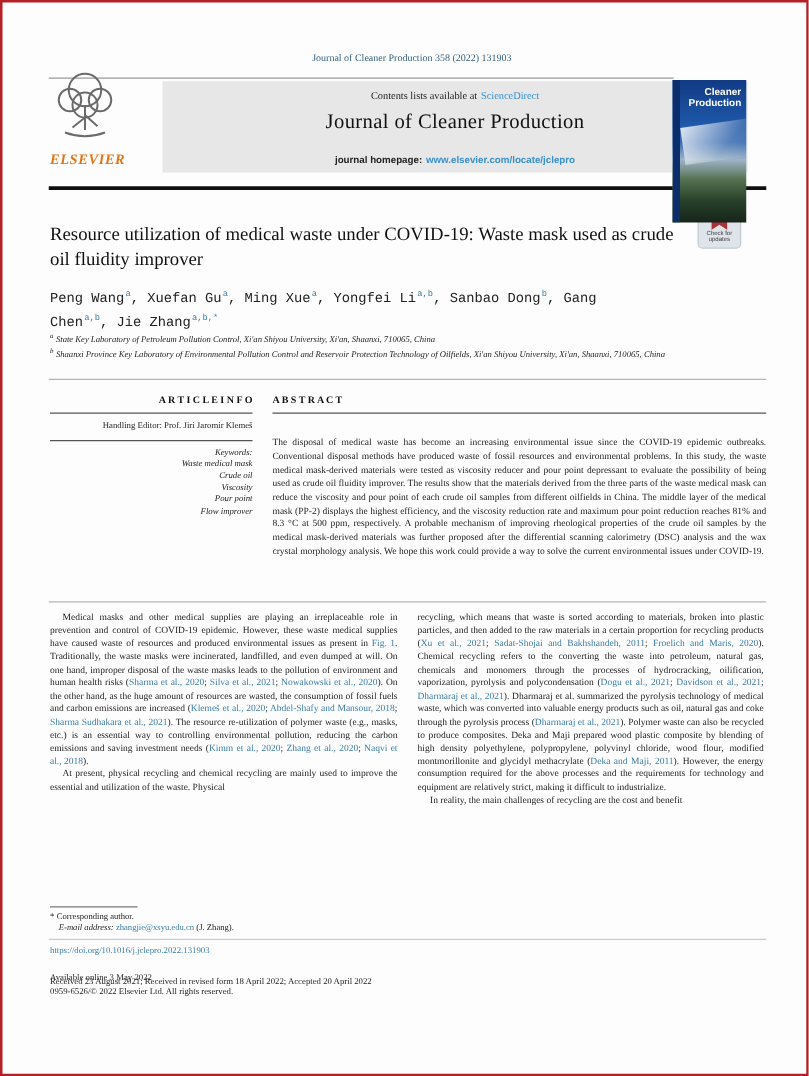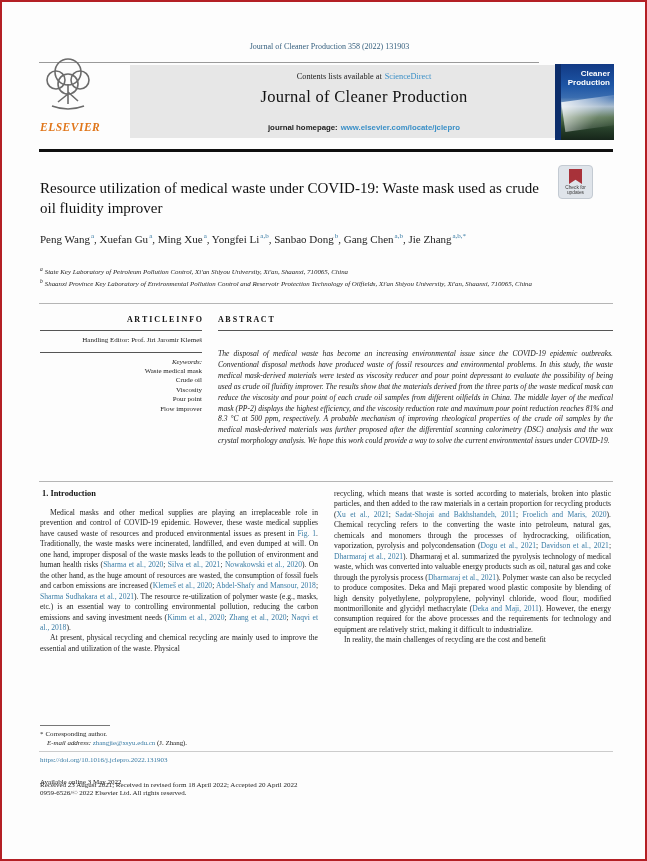--- a/index.html
+++ b/index.html
@@ -15,60 +15,60 @@
   .els-word{font-size:11.5px;color:#e0761a;font-weight:bold;letter-spacing:0.5px;margin-top:1px;}
 
   .graybox{position:relative;position:absolute;left:128px;top:63px;width:468px;height:73px;
            background:#e7e7e7;text-align:center;padding-top:7px;}
   .contents-line{font-size:8.3px;color:#222;}
   .lnk2{color:#3a8fc7;margin-left:3px;}
   .jtitle{font-size:16.5px;color:#111;margin-top:6px;letter-spacing:0.3px;}
   .home-line{position:absolute;bottom:6px;left:0;right:0;font-family:"Liberation Sans","DejaVu Sans",sans-serif;
              font-size:7.8px;font-weight:bold;color:#222;}
 
-  .cover{position:absolute;left:553px;top:62px;width:59px;height:76px;z-index:2;overflow:hidden;
+  .cover{position:absolute;left:536px;top:62px;width:59px;height:114px;z-index:2;overflow:hidden;
          background:linear-gradient(180deg,#123a85 0%,#1d55a5 28%,#3a6db0 44%,#9db3c8 56%,#54714f 70%,#27402a 85%,#16251a 100%);}
   .cover-strip{position:absolute;left:0;top:0;width:6px;height:100%;background:#0c2d6b;}
   .cover-peak{position:absolute;left:8px;top:34px;width:60px;height:30px;
               background:linear-gradient(135deg,rgba(255,255,255,0.85) 0%,rgba(255,255,255,0.15) 60%,rgba(255,255,255,0) 100%);
               transform:rotate(-8deg);}
   .cover-title{position:absolute;top:6px;right:4px;text-align:right;color:#fff;font-weight:bold;
                font-family:"Liberation Sans","DejaVu Sans",sans-serif;font-size:8px;line-height:8.5px;}
 
   .black-rule{position:absolute;top:147px;left:37px;width:574px;height:3px;background:#101010;}
 
   .check-badge{position:absolute;left:556px;top:163px;width:35px;height:34px;background:#dfe4ea;
                border:1px solid #c3cad2;border-radius:4px;text-align:center;cursor:pointer;}
   .cfu-icon{width:13px;height:15px;background:#a8323a;margin:3px auto 1px auto;
             clip-path:polygon(0 0,100% 0,100% 100%,50% 72%,0 100%);}
   .cfu-text{font-family:"Liberation Sans","DejaVu Sans",sans-serif;font-size:4.8px;line-height:5.2px;color:#3a3a3a;}
 
   .title{position:absolute;left:38px;top:177px;width:516px;margin:0;font-size:15px;line-height:19.5px;
          font-weight:normal;color:#111;}
 
-  .authors{position:absolute;left:38px;top:227px;width:470px;font-size:11px;line-height:15.5px;color:#222;}
+  .authors{position:absolute;left:38px;top:227px;width:470px;font-size:11px;line-height:15.5px;color:#222;font-family:Liberation Mono, monospace;}
   .auth-sup{font-size:7px;color:#3a7ca5;margin-left:1px;}
 
   .affils{position:absolute;left:38px;top:263px;width:534px;}
   .aff-line{font-size:6.9px;font-style:italic;line-height:9.3px;color:#222;}
   .aff-sup{font-size:5.5px;margin-right:2px;}
 
   .rule{border-top:1px solid #b5b5b5;position:absolute;left:37px;width:574px;}
   .rule-affil{top:301px;}
   .rule-abs{top:479px;}
   .rule-foot{top:749px;border-top:1px solid #cccccc;}
 
   .info-col{position:absolute;left:38px;top:313px;width:162px;text-align:right;}
   .abs-col{position:absolute;left:216px;top:313px;width:395px;}
   .col-head{font-size:8px;font-weight:bold;color:#111;}
   .info-rule{border-top:1px solid #555;margin:6px 0 5px 0;}
   .editor-line{font-size:7px;line-height:9.5px;color:#1c1c1c;}
   .kw-label{font-style:italic;font-size:7px;margin-bottom:1px;}
-  .kw-item{font-size:7px;line-height:9.5px;}
-  .abs-text{font-size:7.6px;line-height:10.9px;text-align:justify;color:#1c1c1c;margin-top:18px;font-style:italic;}
+  .kw-item{font-size:7px;line-height:9.5px;font-style:italic;}
+  .abs-text{font-size:7.6px;line-height:10.9px;text-align:justify;color:#1c1c1c;margin-top:18px;}
 
   .body-left{position:absolute;left:38px;top:487px;width:278px;}
   .body-right{position:absolute;left:332px;top:487px;width:277px;}
   .sec-head{font-size:8.4px;font-weight:bold;margin:0 0 10px 2px;color:#111;}
   .para{font-size:7.6px;line-height:10.45px;text-align:justify;margin:0;color:#1c1c1c;}
   .indent{text-indent:10px;}
   .lnk{color:#3a7ca5;}
 
   .footnote{position:absolute;left:38px;top:723px;width:290px;}
   .fn-rule{width:70px;border-top:1px solid #777;margin-bottom:3px;}
@@ -158,21 +158,20 @@
 
   <div class="abs-col">
     <div class="col-head">A B S T R A C T</div>
     <div class="info-rule"></div>
     <div class="abs-text">The disposal of medical waste has become an increasing environmental issue since the COVID-19 epidemic outbreaks. Conventional disposal methods have produced waste of fossil resources and environmental problems. In this study, the waste medical mask-derived materials were tested as viscosity reducer and pour point depressant to evaluate the possibility of being used as crude oil fluidity improver. The results show that the materials derived from the three parts of the waste medical mask can reduce the viscosity and pour point of each crude oil samples from different oilfields in China. The middle layer of the medical mask (PP-2) displays the highest efficiency, and the viscosity reduction rate and maximum pour point reduction reaches 81% and 8.3 °C at 500 ppm, respectively. A probable mechanism of improving rheological properties of the crude oil samples by the medical mask-derived materials was further proposed after the differential scanning calorimetry (DSC) analysis and the wax crystal morphology analysis. We hope this work could provide a way to solve the current environmental issues under COVID-19.</div>
   </div>
 
   <div class="rule rule-abs"></div>
 
   <div class="body-left">
-    <h2 class="sec-head">1. Introduction</h2>
     <p class="para indent"><span>Medical masks and other medical supplies are playing an irreplaceable role in prevention and control of COVID-19 epidemic. However, these waste medical supplies have caused waste of resources and produced environmental issues as present in </span><span class="lnk">Fig. 1</span><span>. Traditionally, the waste masks were incinerated, landfilled, and even dumped at will. On one hand, improper disposal of the waste masks leads to the pollution of environment and human health risks (</span><span class="lnk">Sharma et al., 2020</span><span>; </span><span class="lnk">Silva et al., 2021</span><span>; </span><span class="lnk">Nowakowski et al., 2020</span><span>). On the other hand, as the huge amount of resources are wasted, the consumption of fossil fuels and carbon emissions are increased (</span><span class="lnk">Klemeš et al., 2020</span><span>; </span><span class="lnk">Abdel-Shafy and Mansour, 2018</span><span>; </span><span class="lnk">Sharma Sudhakara et al., 2021</span><span>). The resource re-utilization of polymer waste (e.g., masks, etc.) is an essential way to controlling environmental pollution, reducing the carbon emissions and saving investment needs (</span><span class="lnk">Kimm et al., 2020</span><span>; </span><span class="lnk">Zhang et al., 2020</span><span>; </span><span class="lnk">Naqvi et al., 2018</span><span>).</span></p>
     <p class="para indent"><span>At present, physical recycling and chemical recycling are mainly used to improve the essential and utilization of the waste. Physical</span></p>
   </div>
 
   <div class="body-right">
     <p class="para"><span>recycling, which means that waste is sorted according to materials, broken into plastic particles, and then added to the raw materials in a certain proportion for recycling products (</span><span class="lnk">Xu et al., 2021</span><span>; </span><span class="lnk">Sadat-Shojai and Bakhshandeh, 2011</span><span>; </span><span class="lnk">Froelich and Maris, 2020</span><span>). Chemical recycling refers to the converting the waste into petroleum, natural gas, chemicals and monomers through the processes of hydrocracking, oilification, vaporization, pyrolysis and polycondensation (</span><span class="lnk">Dogu et al., 2021</span><span>; </span><span class="lnk">Davidson et al., 2021</span><span>; </span><span class="lnk">Dharmaraj et al., 2021</span><span>). Dharmaraj et al. summarized the pyrolysis technology of medical waste, which was converted into valuable energy products such as oil, natural gas and coke through the pyrolysis process (</span><span class="lnk">Dharmaraj et al., 2021</span><span>). Polymer waste can also be recycled to produce composites. Deka and Maji prepared wood plastic composite by blending of high density polyethylene, polypropylene, polyvinyl chloride, wood flour, modified montmorillonite and glycidyl methacrylate (</span><span class="lnk">Deka and Maji, 2011</span><span>). However, the energy consumption required for the above processes and the requirements for technology and equipment are relatively strict, making it difficult to industrialize.</span></p>
     <p class="para indent"><span>In reality, the main challenges of recycling are the cost and benefit</span></p>
   </div>
 
   <div class="footnote">

